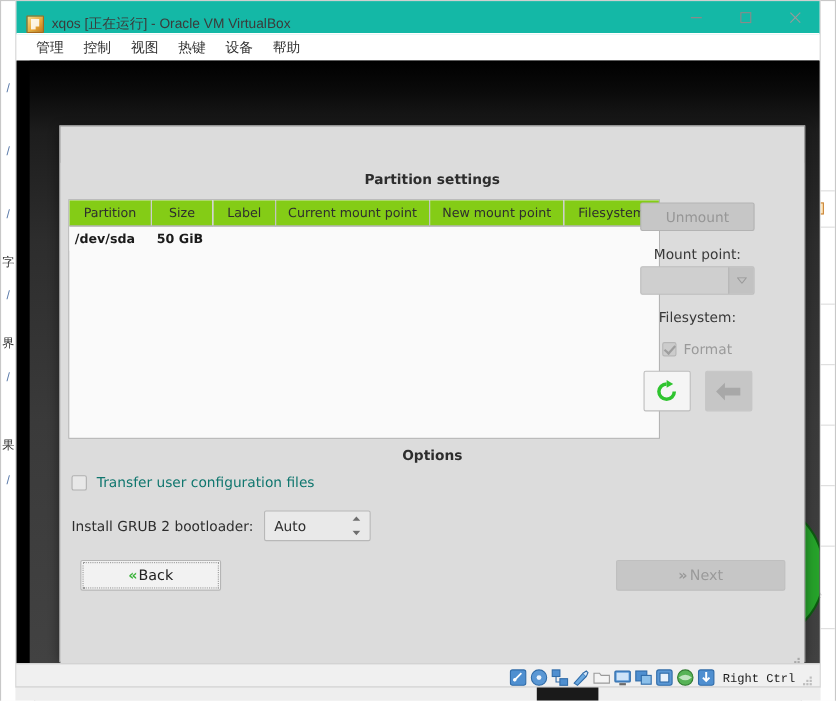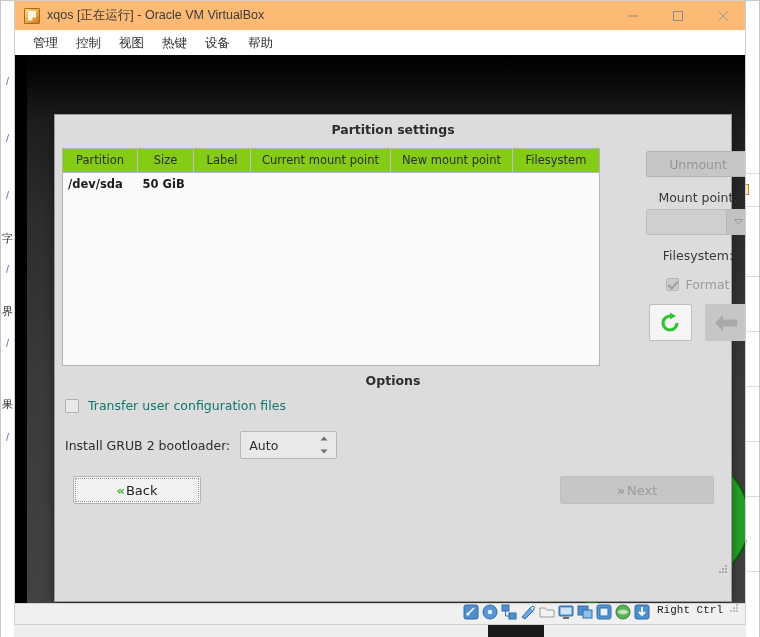--- a/index.html
+++ b/index.html
@@ -72,24 +72,24 @@
     position: absolute;
     left: 14px; top: 0;
     width: 732px; height: 625px;
     background: #f0f0f0;
     border: 1px solid #cfcfcf;
     box-sizing: border-box;
   }
   #vbox-titlebar {
     position: relative;
     height: 29px;
-    background: #fdba74;
+    background: #14b8a6;
     border-bottom: 1px solid #ffffff;
     display: flex;
-    align-items: center;
+    align-items: flex-end;
   }
   #vbox-titlebar .vb-icon {
     width: 16px; height: 16px;
     margin-left: 9px; margin-right: 7px;
     position: relative;
     background: linear-gradient(135deg,#f7d98a 0%, #e8a93a 55%, #c6791d 100%);
     border: 1px solid #a8681a;
     box-sizing: border-box;
     border-radius: 1px;
     flex: none;
@@ -200,20 +200,21 @@
     position: absolute;
     width: 2px; height: 2px;
     background: #d5d5d5;
   }
 
   #dialog-body {
     position: relative;
     height: 462px;
     background: #dcdcdc;
     box-sizing: border-box;
+    margin-top: 33px;
   }
 
   .section-heading {
     text-align: center;
     font-size: 12.5px;
     font-weight: bold;
     color: #2d2d2d;
   }
   #partition-settings-heading {
     padding-top: 7px;
@@ -253,21 +254,21 @@
     font-weight: bold;
     color: #1b1b1b;
     padding: 4px 4px 4px 5px;
     white-space: nowrap;
     background: #fafafa;
   }
 
   
   #side-controls {
     position: absolute;
-    left: 584px; top: 33px;
+    left: 520px; top: 33px;
     width: 118px;
     text-align: center;
   }
   .side-label {
     font-size: 12.5px;
     color: #383838;
     margin: 13px 0 4px 0;
   }
   .btn-disabled {
     display: block;
@@ -480,21 +481,21 @@
   }
 
   
   #vbox-statusbar {
     position: absolute;
     left: 0; bottom: 0;
     width: 730px; height: 21px;
     background: #f0f0f0;
     border-top: 1px solid #d2d2d2;
     display: flex;
-    align-items: flex-start;
+    align-items: flex-end;
     justify-content: flex-end;
     padding-right: 6px;
     box-sizing: border-box;
   }
   .status-icon {
     width: 16px; height: 16px;
     margin-left: 3px;
     position: relative;
     flex: none;
   }

